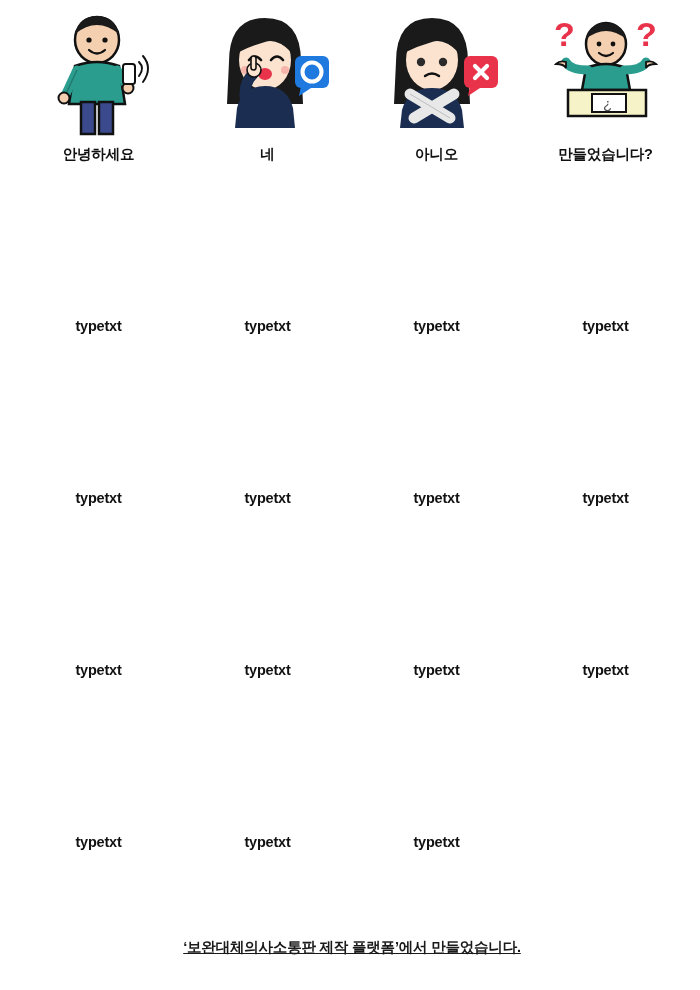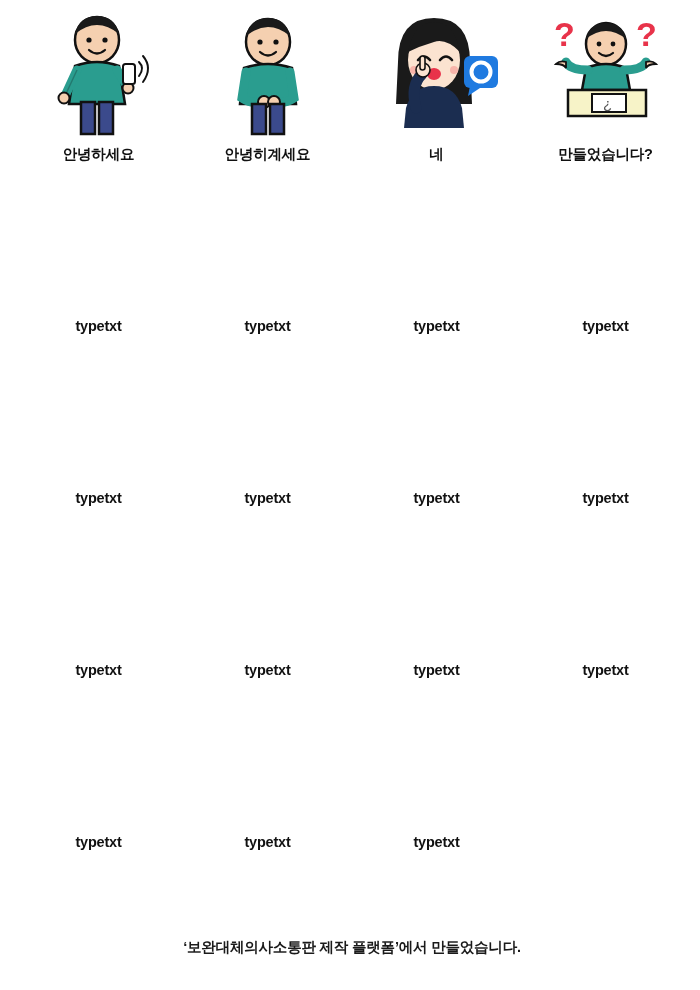--- a/index.html
+++ b/index.html
@@ -58,20 +58,21 @@
     height: 86px;
     display: flex;
     align-items: center;
     justify-content: center;
   }
   .footer-text {
     font-size: 14.5px;
     font-weight: bold;
     color: #1a1a1a;
     letter-spacing: -0.2px;
+    text-decoration: underline;
   }
   .empty-art { height: 126px; width: 150px; }
 </style>
 </head>
 <body>
 
 <div class="board">
 
   <div class="grid">
 
@@ -98,39 +99,20 @@
           <path d="M100 50 q6 6 0 14" stroke="#111" stroke-width="2" fill="none" stroke-linecap="round"></path>
           <path d="M104 44 q10 12 0 26" stroke="#111" stroke-width="2" fill="none" stroke-linecap="round"></path>
 
           <rect x="42" y="90" width="14" height="32" fill="#3b4a8c" stroke="#111" stroke-width="2.5"></rect>
           <rect x="60" y="90" width="14" height="32" fill="#3b4a8c" stroke="#111" stroke-width="2.5"></rect>
         </svg>
       </div>
       <div class="caption">안녕하세요</div>
     </div>
 
-    <div class="cell">
-      <div class="art">
-        <svg width="120" height="126" viewBox="0 0 120 126">
-          <ellipse cx="60" cy="30" rx="22" ry="23" fill="#f5d0b0" stroke="#111" stroke-width="2.5"></ellipse>
-          <path d="M38 24 q22 -18 44 0 q-4 -18 -22 -18 q-18 0 -22 18z" fill="#1a1a1a"></path>
-          <circle cx="52" cy="30" r="2.6" fill="#111"></circle>
-          <circle cx="68" cy="30" r="2.6" fill="#111"></circle>
-          <path d="M52 40 q8 7 16 0" stroke="#111" stroke-width="2.2" fill="none" stroke-linecap="round"></path>
-          <path d="M36 56 q24 -8 48 0 l4 36 h-56 z" fill="#2a9d8f" stroke="#111" stroke-width="2.5"></path>
-          <path d="M38 60 l-4 26 q12 8 26 2" stroke="#2a9d8f" stroke-width="9" fill="none" stroke-linecap="round"></path>
-          <path d="M82 60 l4 26 q-12 8 -26 2" stroke="#2a9d8f" stroke-width="9" fill="none" stroke-linecap="round"></path>
-          <circle cx="56" cy="90" r="6" fill="#f5d0b0" stroke="#111" stroke-width="2"></circle>
-          <circle cx="66" cy="90" r="6" fill="#f5d0b0" stroke="#111" stroke-width="2"></circle>
-          <rect x="44" y="92" width="14" height="30" fill="#3b4a8c" stroke="#111" stroke-width="2.5"></rect>
-          <rect x="62" y="92" width="14" height="30" fill="#3b4a8c" stroke="#111" stroke-width="2.5"></rect>
-        </svg>
-      </div>
-      <div class="caption">안녕히계세요</div>
-    </div>
 
     <div class="cell">
       <div class="art">
         <svg width="130" height="126" viewBox="0 0 130 126">
 
           <path d="M26 50 q0 -44 36 -44 q36 0 36 44 l2 42 h-76z" fill="#1a1a1a"></path>
 
           <ellipse cx="62" cy="48" rx="26" ry="30" fill="#fbe3d0"></ellipse>
 
           <path d="M36 40 q6 -30 26 -30 q20 0 26 30 q-14 -14 -26 -10 q-14 4 -26 10z" fill="#1a1a1a"></path>
@@ -150,20 +132,43 @@
           <rect x="48" y="44" width="5" height="14" rx="2.5" fill="#fbe3d0" stroke="#111" stroke-width="1.6"></rect>
 
           <rect x="92" y="44" width="34" height="32" rx="6" fill="#1f7ae0"></rect>
           <path d="M98 74 l-2 10 l12 -8z" fill="#1f7ae0"></path>
           <circle cx="109" cy="60" r="9.5" fill="none" stroke="#ffffff" stroke-width="4"></circle>
         </svg>
       </div>
       <div class="caption">네</div>
     </div>
 
+    <div class="cell">
+      <div class="art">
+        <svg width="130" height="126" viewBox="0 0 130 126">
+          <path d="M24 50 q0 -44 36 -44 q36 0 36 44 l2 42 h-76z" fill="#1a1a1a"></path>
+          <ellipse cx="60" cy="48" rx="26" ry="30" fill="#fbe3d0"></ellipse>
+          <path d="M34 40 q6 -30 26 -30 q20 0 26 30 q-14 -14 -26 -10 q-14 4 -26 10z" fill="#1a1a1a"></path>
+          <circle cx="49" cy="50" r="4.2" fill="#2b2b2b"></circle>
+          <circle cx="71" cy="50" r="4.2" fill="#2b2b2b"></circle>
+          <path d="M53 64 q7 -5 14 0" stroke="#111" stroke-width="2.4" fill="none" stroke-linecap="round"></path>
+
+          <path d="M30 98 q6 -22 30 -22 q24 0 30 22 l2 18 h-64z" fill="#1b2d50"></path>
+
+          <path d="M38 82 l40 24" stroke="#e8e8e8" stroke-width="11" stroke-linecap="round"></path>
+          <path d="M82 82 l-40 24" stroke="#e8e8e8" stroke-width="11" stroke-linecap="round"></path>
+          <path d="M38 82 l40 24" stroke="#111" stroke-width="1" fill="none" opacity="0.2"></path>
+
+          <rect x="92" y="44" width="34" height="32" rx="6" fill="#e8334a"></rect>
+          <path d="M98 74 l-2 10 l12 -8z" fill="#e8334a"></path>
+          <path d="M103 54 l12 12 M115 54 l-12 12" stroke="#ffffff" stroke-width="4.2" stroke-linecap="round"></path>
+        </svg>
+      </div>
+      <div class="caption">아니오</div>
+    </div>
 
     <div class="cell">
       <div class="art">
         <svg width="140" height="126" viewBox="0 0 140 126">
 
           <text x="18" y="34" font-family="Liberation Sans, sans-serif" font-size="34" font-weight="bold" fill="#e8334a">?</text>
           <text x="100" y="34" font-family="Liberation Sans, sans-serif" font-size="34" font-weight="bold" fill="#e8334a">?</text>
 
           <ellipse cx="70" cy="32" rx="20" ry="21" fill="#f5d0b0" stroke="#111" stroke-width="2.5"></ellipse>
           <path d="M50 27 q20 -16 40 0 q-4 -16 -20 -16 q-16 0 -20 16z" fill="#1a1a1a"></path>

